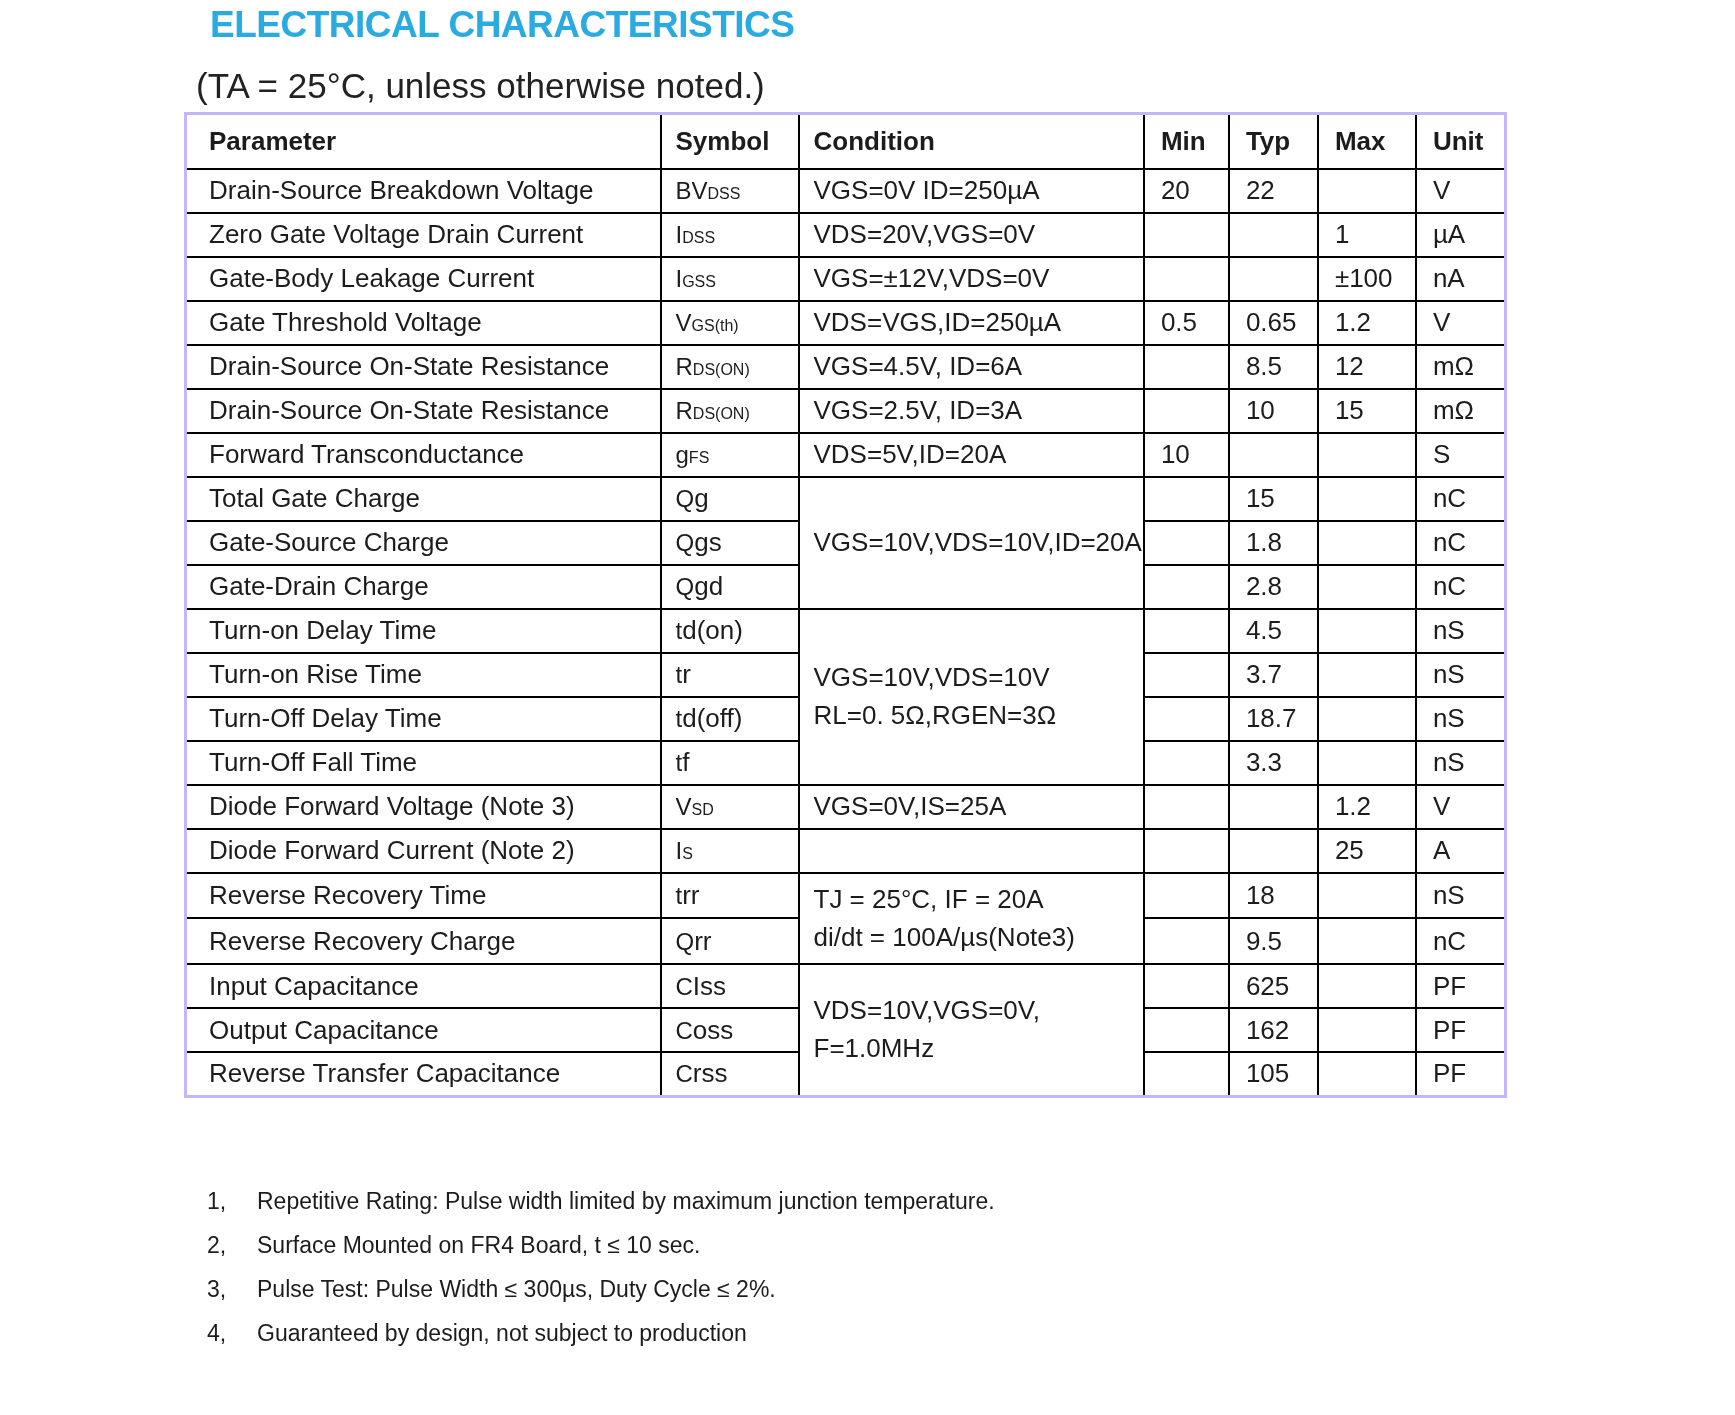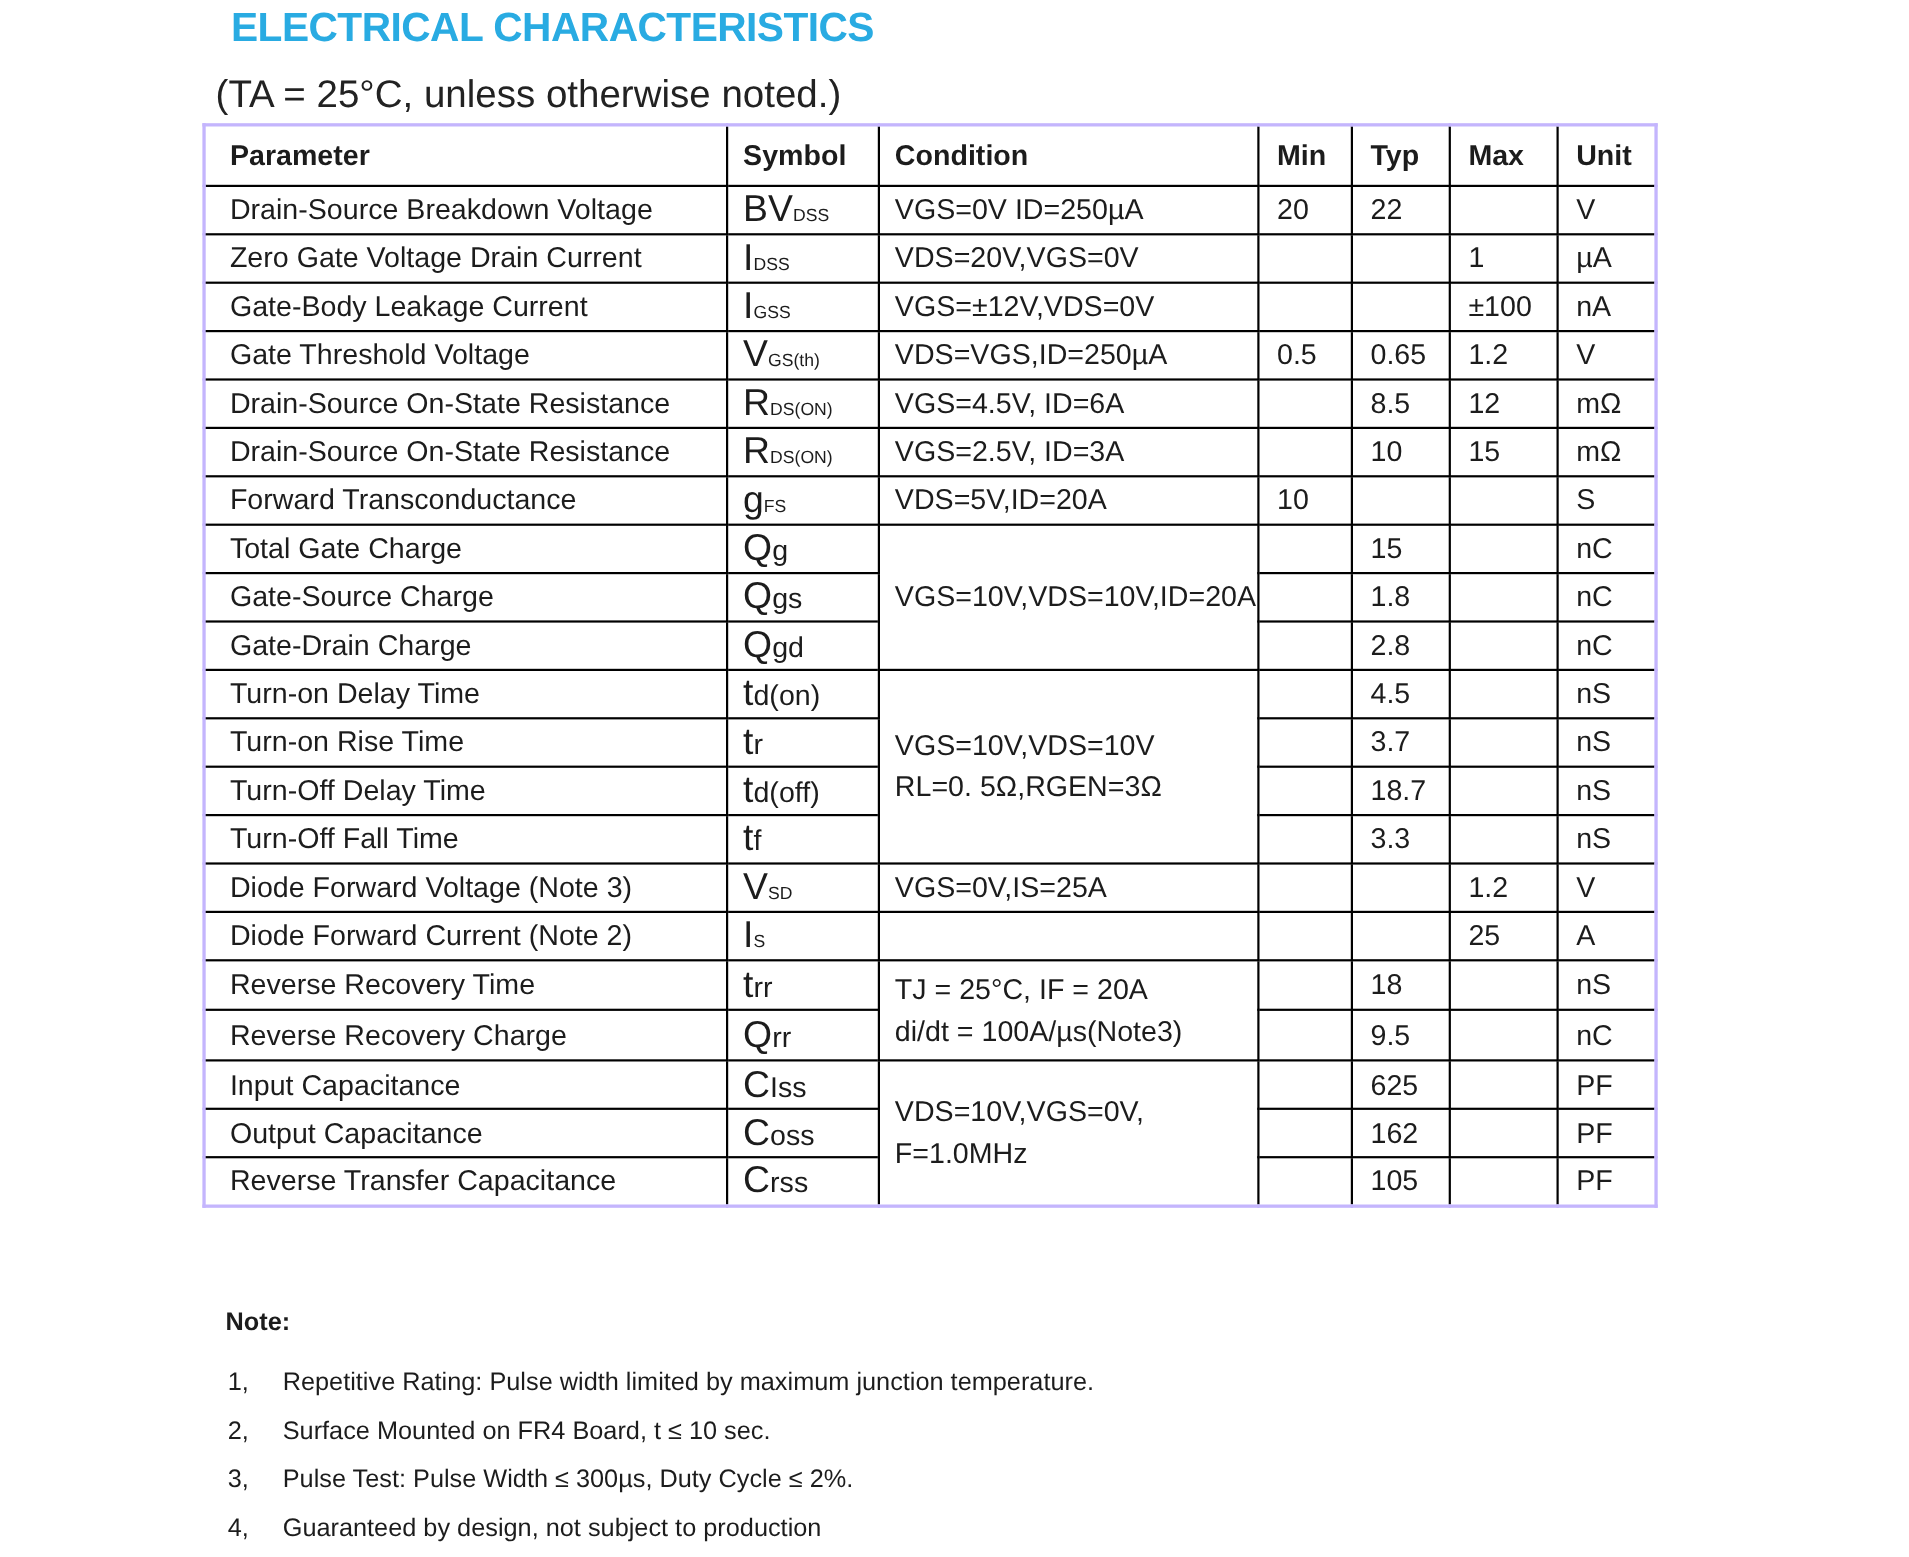--- a/index.html
+++ b/index.html
@@ -29,21 +29,21 @@
     white-space:nowrap;
   }
   thead tr{height:55px;}
   tbody tr{height:44px;}
   thead th{font-weight:bold;font-size:27px;border-bottom:3px solid #000;}
   .c0{padding-left:22px;}
   .c1{padding-left:14px;}
   .c2{padding-left:14px;}
   .c3,.c4,.c5,.c6{padding-left:16px;}
   td.thick{border-width:3px;}
-  .sym-main{font-size:34px;}
+  .sym-main{font-size:24px;}
   .sym-sub{font-size:26px;}
   .sym-sub-small{font-size:16px;}
   td.cond-cell div{line-height:1.05;}
   td.cond-cell.multi div{margin:11px 0;}
   .notes{position:absolute;left:205px;top:1188px;width:1400px;}
   .notes-heading{margin:0 0 28px 0;font-size:23px;font-weight:bold;}
   .notes ol{list-style:none;margin:0;padding:0;}
   .notes li{display:flex;margin-bottom:17px;font-size:23px;line-height:27px;}
   .note-num{width:50px;flex:0 0 50px;padding-left:2px;}
   .note-text{flex:1;}
@@ -281,21 +281,20 @@
         <td class="c1 symbol-cell"><span class="sym-main">C</span><span class="sym-sub">rss</span></td>
         <td class="c3 min-cell"></td>
         <td class="c4 typ-cell thick">105</td>
         <td class="c5 max-cell"></td>
         <td class="c6 unit-cell thick">PF</td>
       </tr>
     </tbody>
 </table>
 
 <div class="notes">
-  <p class="notes-heading">Note:</p>
   <ol id="notes-list">
       <li>
         <span class="note-num">1,</span>
         <span class="note-text">Repetitive Rating: Pulse width limited by maximum junction temperature.</span>
       </li>
       <li>
         <span class="note-num">2,</span>
         <span class="note-text">Surface Mounted on FR4 Board, t ≤ 10 sec.</span>
       </li>
       <li>

